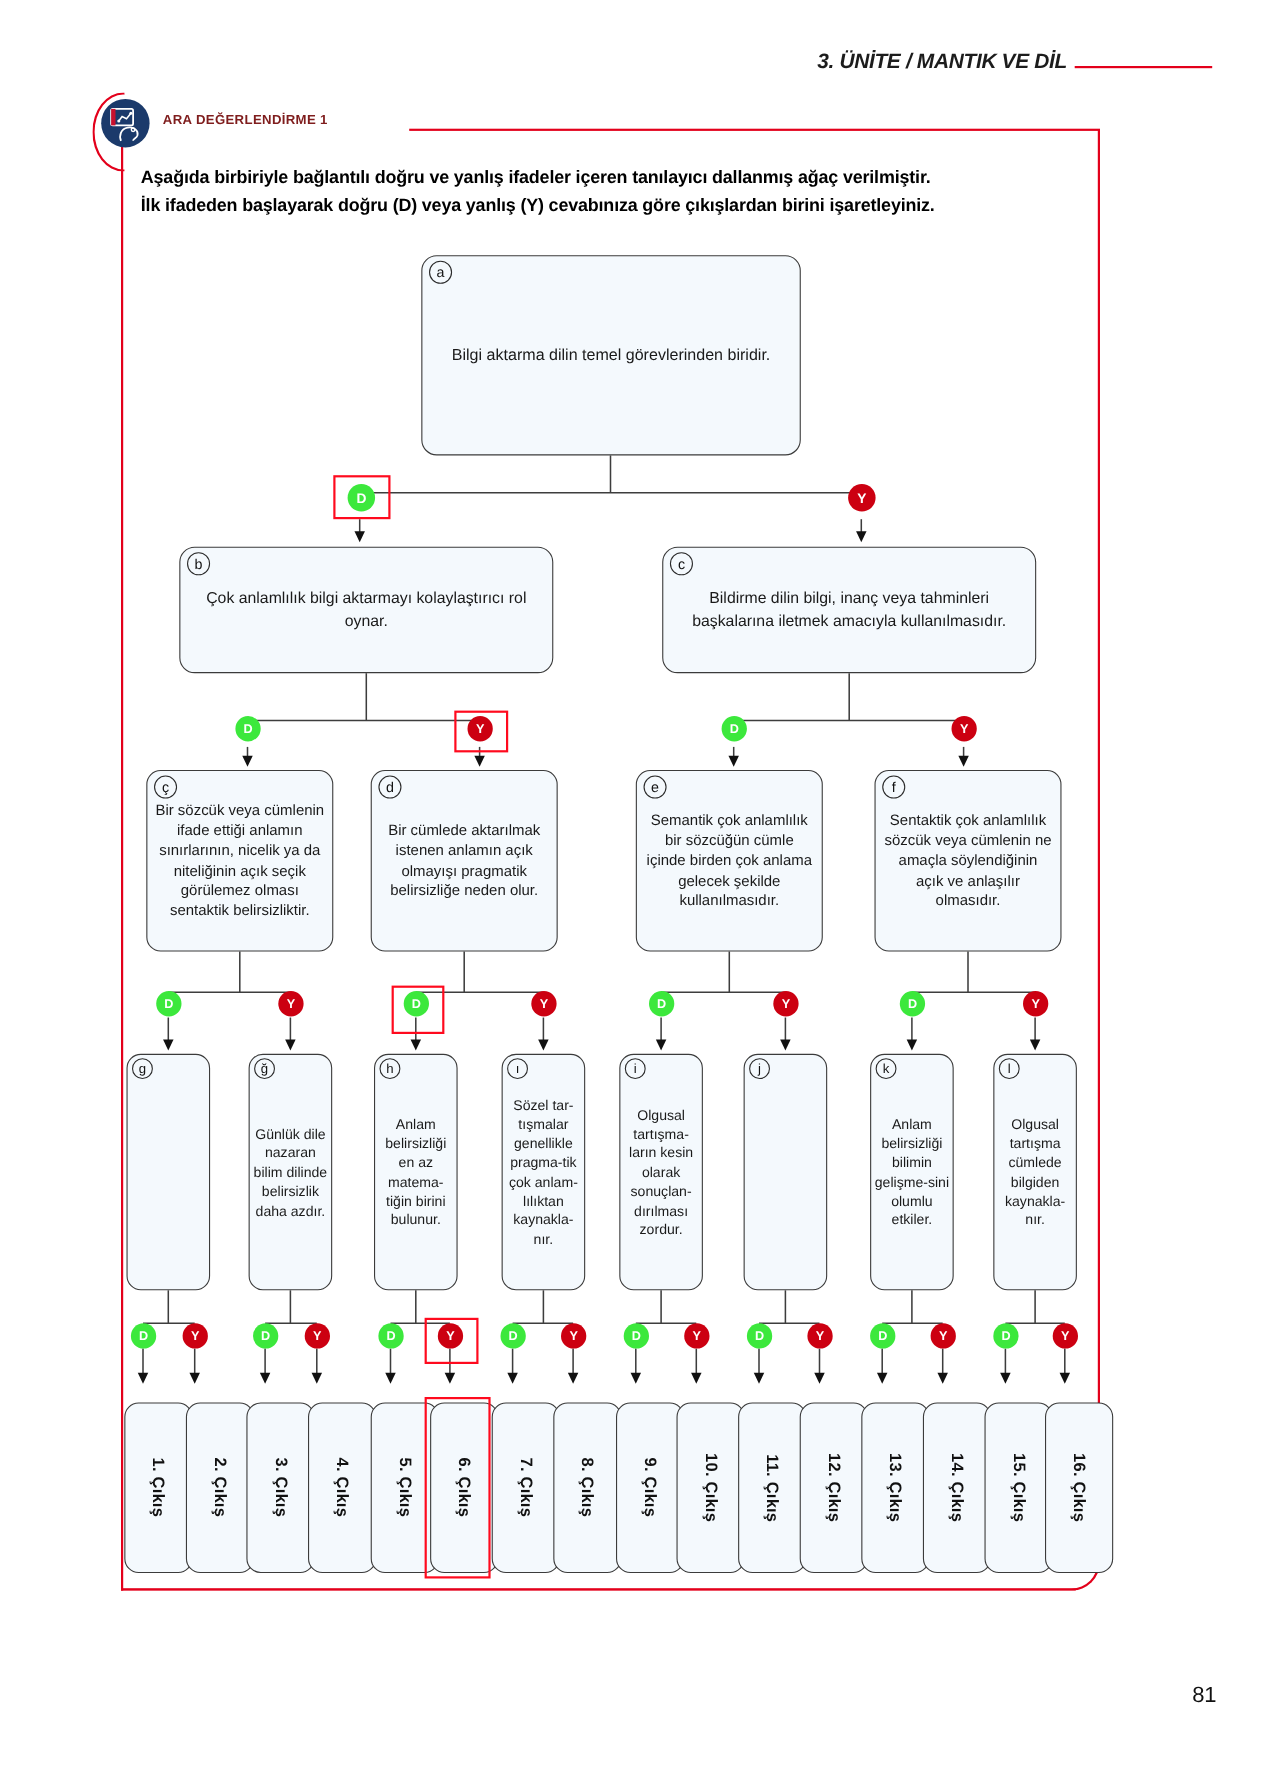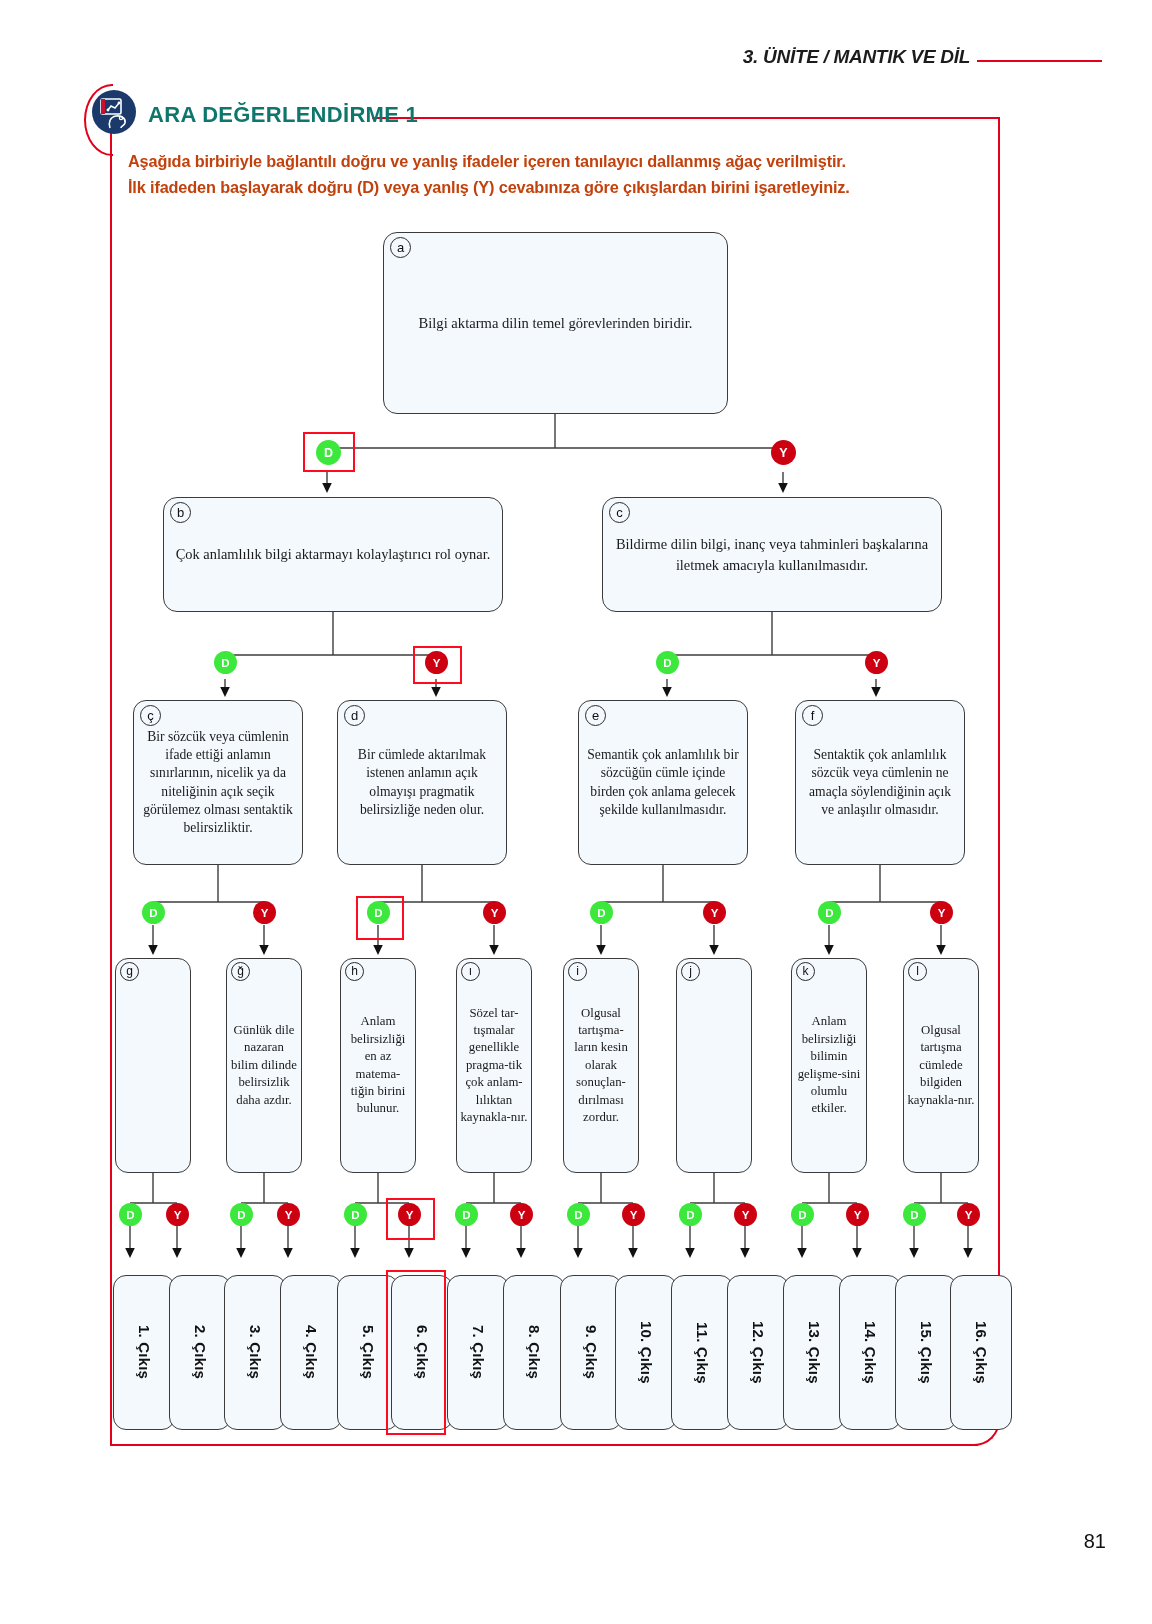--- a/index.html
+++ b/index.html
@@ -53,27 +53,27 @@
   }
   #badge-icon {
     position:absolute; left:92px; top:90px;
     width:44px; height:44px; border-radius:50%;
     background:#1b3a6b;
     overflow:hidden;
   }
   #badge-icon svg { display:block; }
   #section-title {
     position:absolute; left:148px; top:102px;
-    font-size:22px; font-weight:700; letter-spacing:0.3px;
-    color:#0f766e; white-space:nowrap;
+    font-size:12px; font-weight:700; letter-spacing:0.3px;
+    color:#7f1d1d; white-space:nowrap;
   }
   
   #instructions {
     position:absolute; left:128px; top:148px; width:866px;
-    font-size:16.3px; font-weight:700; color:#c2410c; line-height:1.62;
+    font-size:16.3px; font-weight:700; color:#000000; line-height:1.62;
     letter-spacing:-0.15px;
   }
   #instructions div { white-space:nowrap; }
   
   #tree { position:absolute; left:0; top:0; width:1152px; height:1624px; }
   #tree svg { position:absolute; left:0; top:0; }
 
   .node {
     position:absolute;
     background:#f4f9fd;
@@ -83,27 +83,27 @@
     text-align:center;
     color:#1a1a1a;
   }
   .node .tag {
     position:absolute; left:6px; top:4px;
     width:21px; height:21px; border-radius:50%;
     background:#f4f9fd; border:1.3px solid #2a2a2a;
     font-size:13px; line-height:19px; text-align:center;
     font-weight:400; color:#111;
   }
-  .node .body { padding:4px 7px;font-family:Liberation Serif, serif; }
+  .node .body { padding:4px 7px; }
 
   #node-a { left:383px; top:232px; width:345px; height:182px; }
   #node-a .body { font-size:14.6px; line-height:1.42; }
 
   #node-b { left:163px; top:497px; width:340px; height:115px; }
-  #node-b .body { font-size:14.4px; line-height:1.45;text-align:right; }
+  #node-b .body { font-size:14.4px; line-height:1.45; }
   #node-c { left:602px; top:497px; width:340px; height:115px; }
   #node-c .body { font-size:14.4px; line-height:1.45; }
 
   .lvl3 { width:170px; height:165px; top:700px; border-radius:13px; }
   .lvl3 .body { font-size:13.6px; line-height:1.33; }
   #node-c1 { left:133px; }   
   #node-d  { left:337px; }
   #node-e  { left:578px; }
   #node-f  { left:795px; }
 

